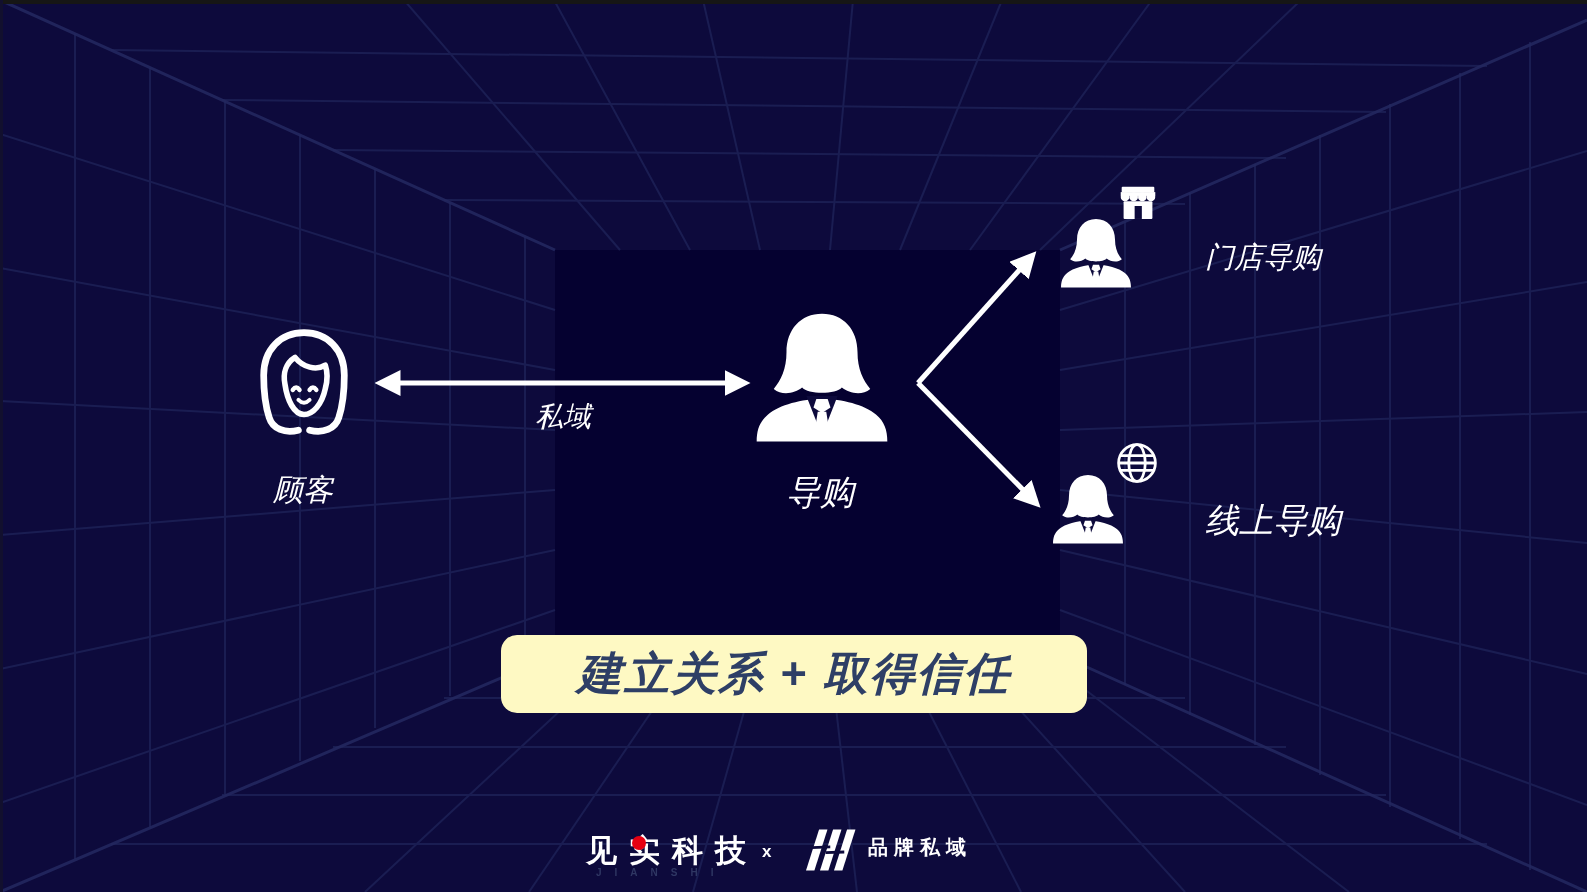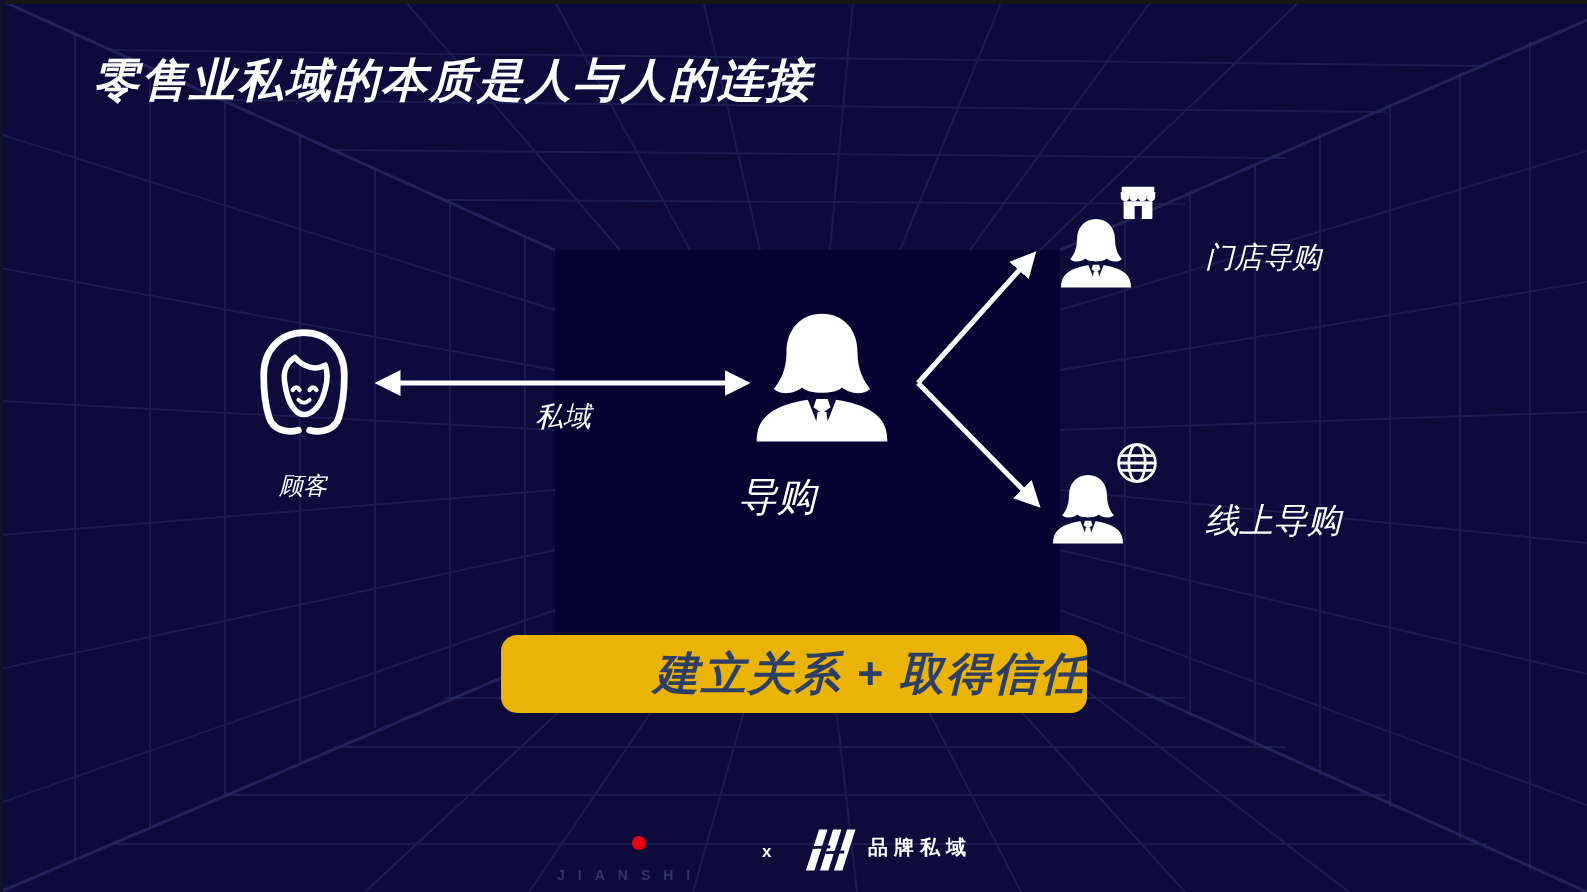--- a/index.html
+++ b/index.html
@@ -12,46 +12,46 @@
   }
   .edge-strip-top{position:absolute;left:0;top:0;width:100%;height:4px;background:#161616;z-index:6;}
   .edge-strip-left{position:absolute;left:0;top:0;width:3px;height:100%;background:#12102e;z-index:6;}
   svg.layer{position:absolute;left:0;top:0;z-index:1;}
   svg.diagram{z-index:3;}
   .txt{position:absolute;color:#ffffff;font-weight:400;font-style:italic;z-index:4;white-space:nowrap;}
   .title{
     left:93px;top:50px;
     font-size:46px;font-weight:800;letter-spacing:2px;
   }
-  .lbl-customer{left:243px;top:470px;width:120px;text-align:center;font-size:24px;}
+  .lbl-customer{left:243px;top:470px;width:120px;text-align:center;font-size:30px;}
   .lbl-edge{left:503px;top:398px;width:120px;text-align:center;font-size:28px;}
-  .lbl-guide{left:738px;top:470px;width:120px;text-align:left;font-size:39px;}
+  .lbl-guide{left:760px;top:470px;width:120px;text-align:center;font-size:34px;}
   .lbl-store{left:1205px;top:238px;font-size:29px;}
   .lbl-online{left:1205px;top:498px;font-size:34px;}
   .conclusion-box{
     position:absolute;left:501px;top:635px;width:586px;height:78px;
-    background:#eab308;border-radius:16px;z-index:4;
-    display:flex;align-items:center;justify-content:flex-end;
+    background:#fef9c3;border-radius:16px;z-index:4;
+    display:flex;align-items:center;justify-content:center;
   }
   .conclusion-box .conclusion-text{
     color:#2e3f66;font-size:45px;font-weight:800;font-style:italic;
     letter-spacing:2px;white-space:nowrap;
   }
   .footer{position:absolute;left:0;top:820px;width:100%;height:60px;z-index:5;}
   .jianshi-logo{
     position:absolute;left:586px;top:10px;
     color:#fff;font-size:31px;font-weight:700;letter-spacing:12px;white-space:nowrap;
   }
   .jianshi-dot{
     position:absolute;left:46px;top:6px;width:14px;height:14px;
     border-radius:50%;background:#e60012;
   }
   .jianshi-sub{
-    position:absolute;left:557px;top:47px;
-    color:#2f3763;font-size:14px;font-weight:700;letter-spacing:13px;white-space:nowrap;
+    position:absolute;left:596px;top:47px;
+    color:#2f3763;font-size:10px;font-weight:700;letter-spacing:13px;white-space:nowrap;
   }
   .x-sep{position:absolute;left:762px;top:22px;color:#fff;font-size:17px;font-weight:700;}
   .brand-mark{position:absolute;left:806px;top:8px;}
   .brand-text{
     position:absolute;left:868px;top:14px;
     color:#fff;font-size:20px;font-weight:700;letter-spacing:6px;white-space:nowrap;
   }
 </style>
 </head>
 <body>
@@ -184,33 +184,33 @@
     <line x1="918" y1="383" x2="1036" y2="503" stroke="#ffffff" stroke-width="5" marker-end="url(#ah)"></line>
 
     <use href="#customer-sym" x="248" y="310" width="112" height="144"></use>
     <use href="#guide-sym" x="746" y="308" width="152" height="142"></use>
     <use href="#guide-sym" x="1058" y="216" width="76" height="76"></use>
     <use href="#store-sym" x="1114" y="182" width="48" height="48"></use>
     <use href="#guide-sym" x="1050" y="472" width="76" height="76"></use>
     <use href="#globe-sym" x="1114" y="440" width="46" height="46"></use>
   </svg>
 
-  <div class="txt title">零售业私域的本质是人与人的连接</div>
   <div class="txt lbl-customer">顾客</div>
   <div class="txt lbl-edge">私域</div>
   <div class="txt lbl-guide">导购</div>
   <div class="txt lbl-store">门店导购</div>
   <div class="txt lbl-online">线上导购</div>
 
   <div class="conclusion-box">
     <span class="conclusion-text">建立关系 + 取得信任</span>
   </div>
 
   <div class="footer">
     <div class="jianshi-logo">
+      <span>见实科技</span>
       <span class="jianshi-dot"></span>
     </div>
     <div class="jianshi-sub">JIANSHI</div>
     <div class="x-sep">x</div>
     <svg class="brand-mark" width="56" height="46" viewBox="0 0 60 46">
       <g fill="#ffffff">
         <path d="M14,0 H23 L9,44 H0 Z"></path>
         <path d="M29,0 H38 L24,44 H15 Z"></path>
         <path d="M44,0 H53 L39,44 H30 Z"></path>
       </g>

